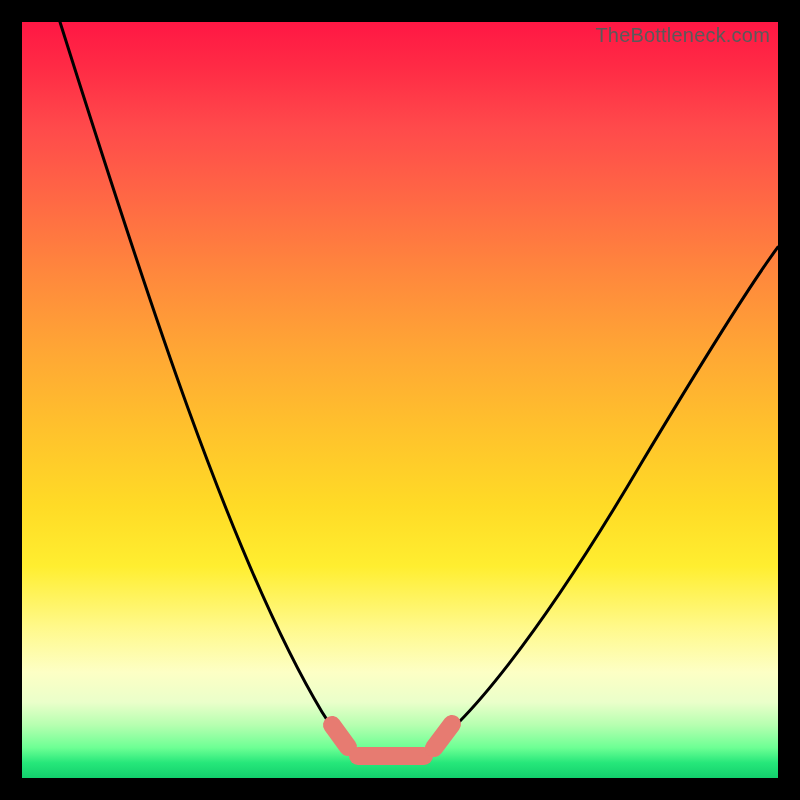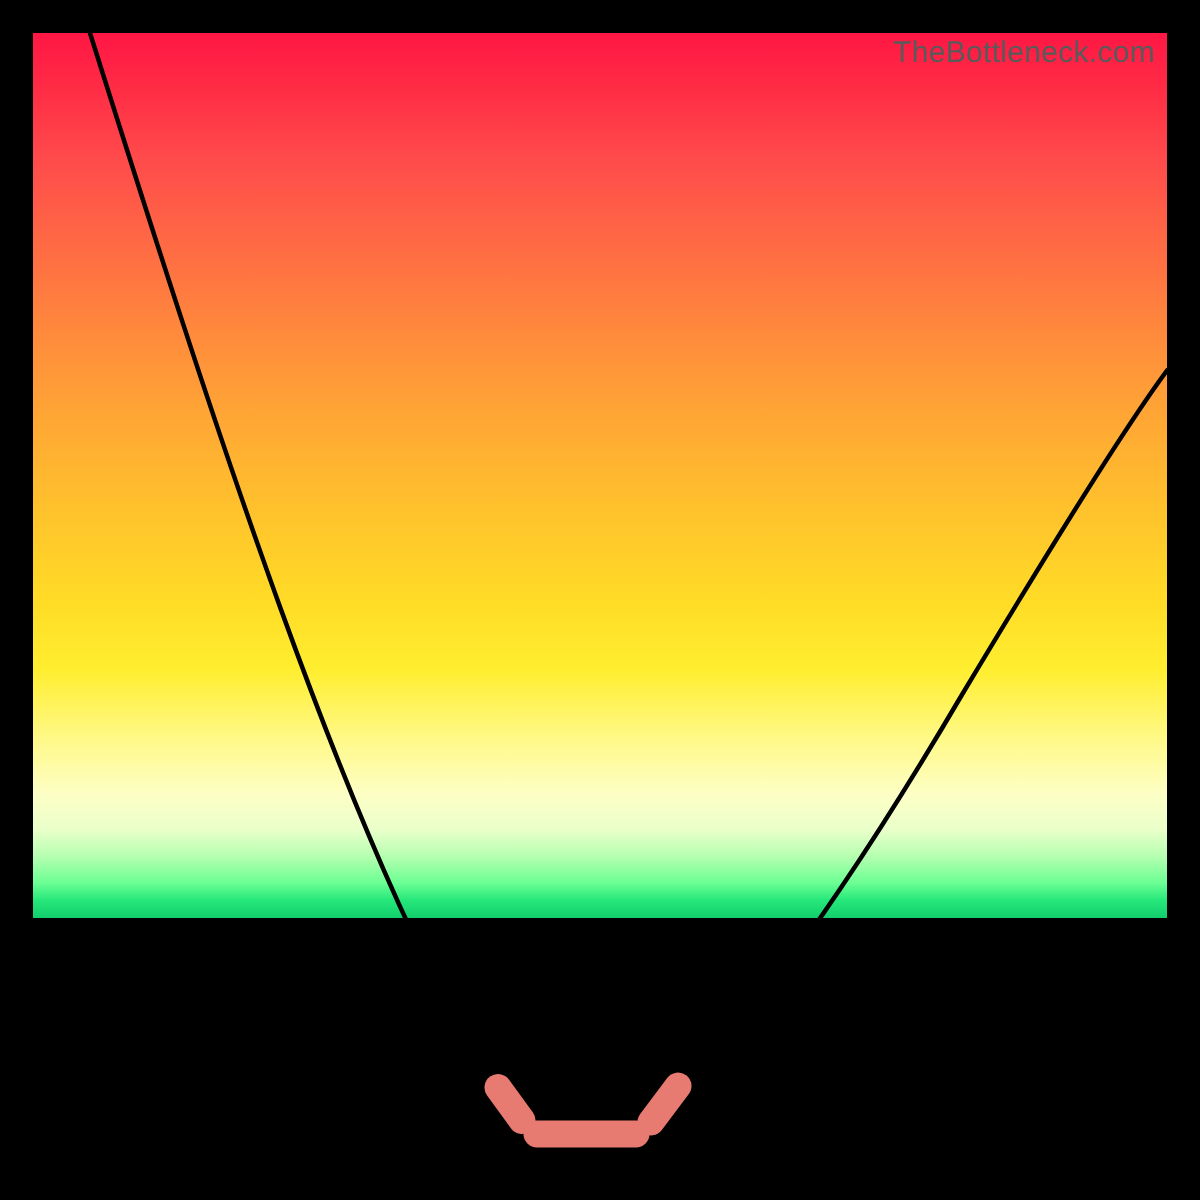--- a/index.html
+++ b/index.html
@@ -9,21 +9,21 @@
     height: 800px;
     background: #000;
     overflow: hidden;
     font-family: Arial, Helvetica, sans-serif;
   }
   .frame {
     position: absolute;
     left: 22px;
     top: 22px;
     width: 756px;
-    height: 590px;
+    height: 756px;
     background: linear-gradient(to bottom,
       #ff1744 0%,
       #ff2b45 6%,
       #ff4a4b 14%,
       #ff6a44 24%,
       #ff8a3c 34%,
       #ffa834 44%,
       #ffc22c 54%,
       #ffdb26 64%,
       #ffee30 72%,

